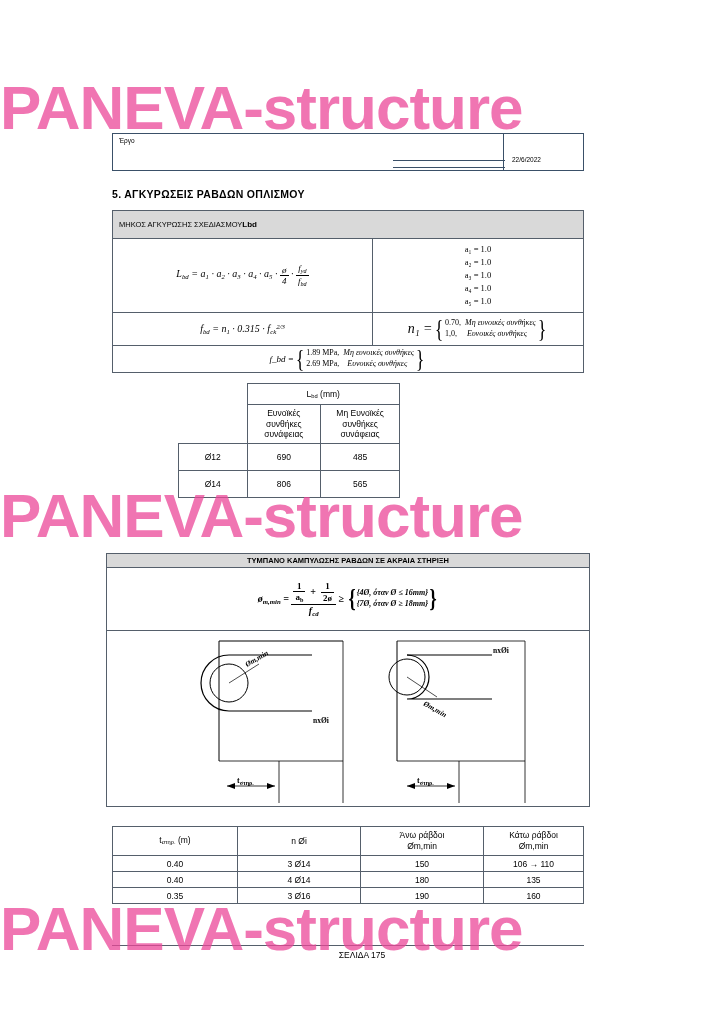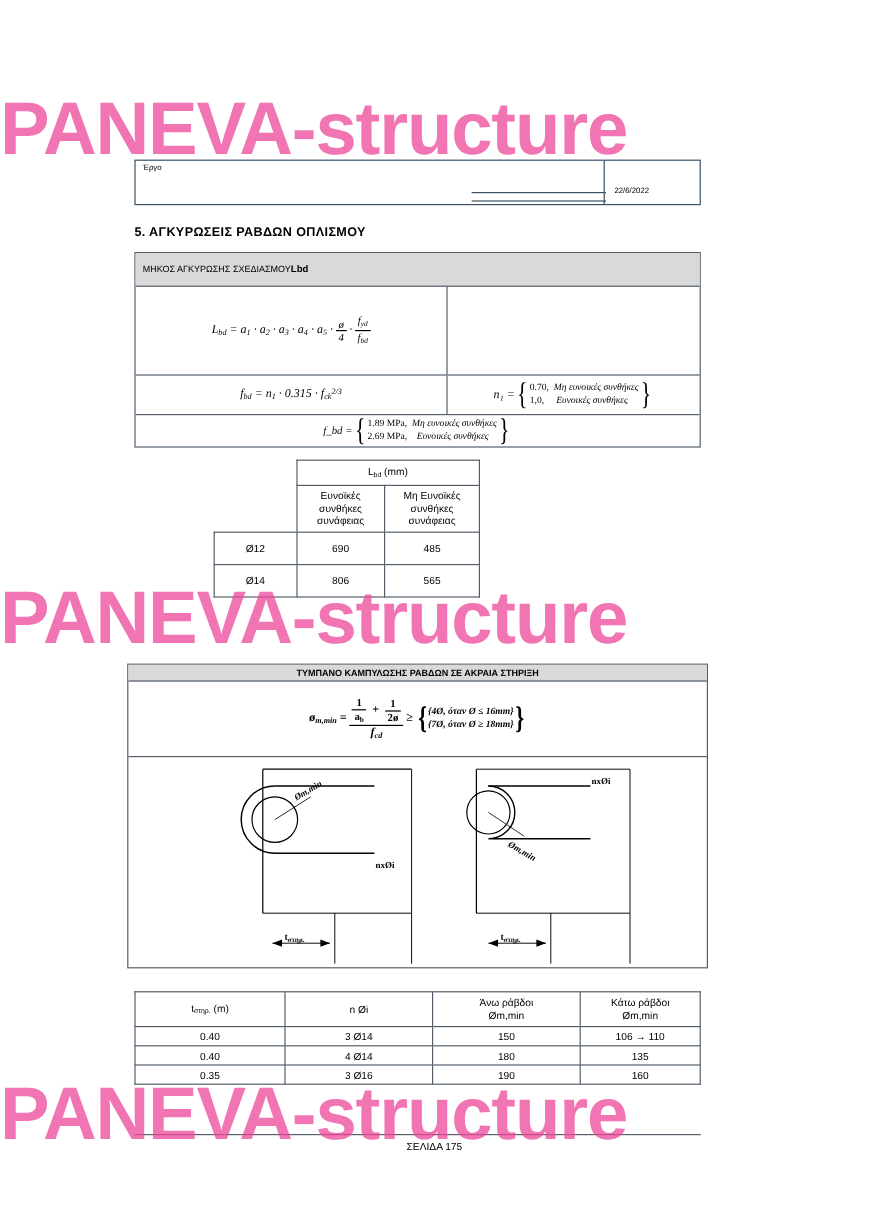--- a/index.html
+++ b/index.html
@@ -360,31 +360,40 @@
     </div>
 
     <div class="row1">
       <div class="c1">
         <span class="mathit" style="font-size:10px;">
           L<span class="sub">bd</span> = a<span class="sub">1</span> · a<span class="sub">2</span> · a<span class="sub">3</span> · a<span class="sub">4</span> · a<span class="sub">5</span> ·
           <span class="f" style="font-size:9px;"><span class="num">ø</span><span class="den">4</span></span> ·
           <span class="f" style="font-size:9px;"><span class="num">f<span class="sub">yd</span></span><span class="den">f<span class="sub">bd</span></span></span>
         </span>
       </div>
+      <div class="c2">
+        <div class="alpha-list">
+          <div>a₁ = 1.0</div>
+          <div>a₂ = 1.0</div>
+          <div>a₃ = 1.0</div>
+          <div>a₄ = 1.0</div>
+          <div>a₅ = 1.0</div>
+        </div>
+      </div>
     </div>
 
     <div class="row2">
       <div class="c1">
         <span class="mathit" style="font-size:10px;">
           f<span class="sub">bd</span> = n<span class="sub">1</span> · 0.315 · f<span class="sub">ck</span><span class="sup">2/3</span>
         </span>
       </div>
       <div class="c2">
         <span class="brace-wrap">
-          <span class="mathit" style="font-size:10px;">n₁ =</span>
+          <span class="mathit" style="font-size:14px;">n₁ =</span>
           <span class="brace">{</span>
           <span class="brace-lines">
             <span style="display:block;"><span class="rn">0.70,</span>&nbsp;&nbsp;<span>Μη ευνοικές συνθήκες</span></span>
             <span style="display:block;"><span class="rn">1,0,</span>&nbsp;&nbsp;&nbsp;&nbsp;&nbsp;<span>Ευνοικές συνθήκες</span></span>
           </span>
           <span class="brace">}</span>
         </span>
       </div>
     </div>
 

